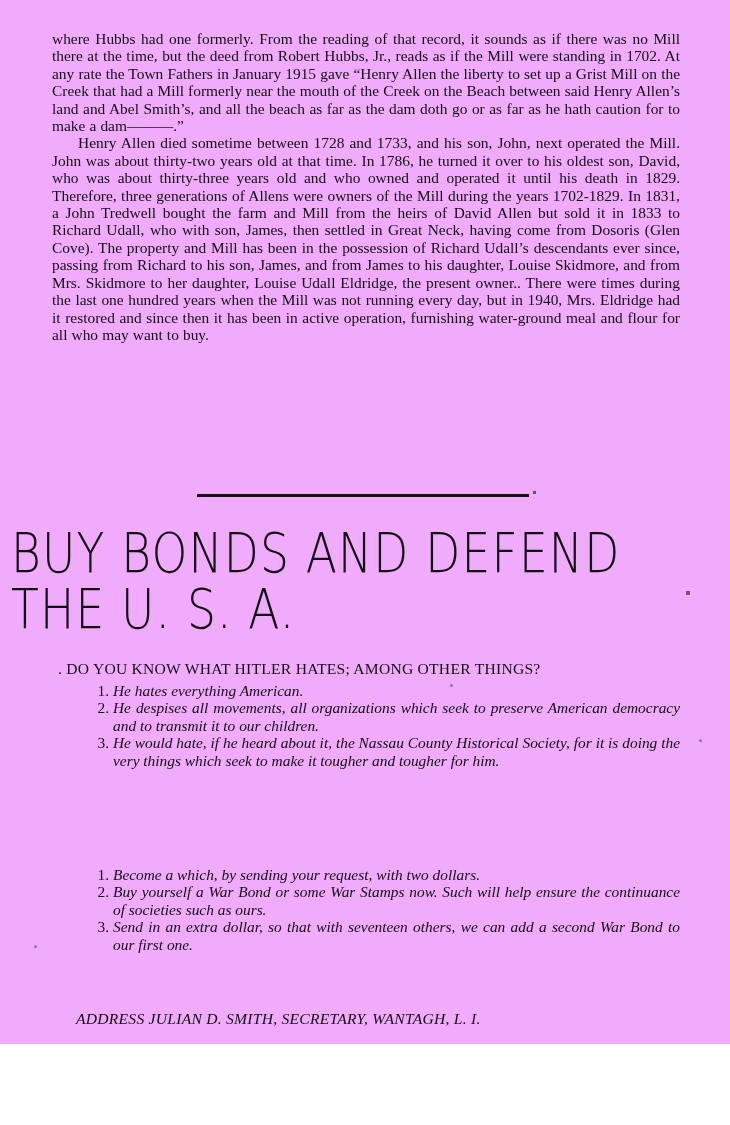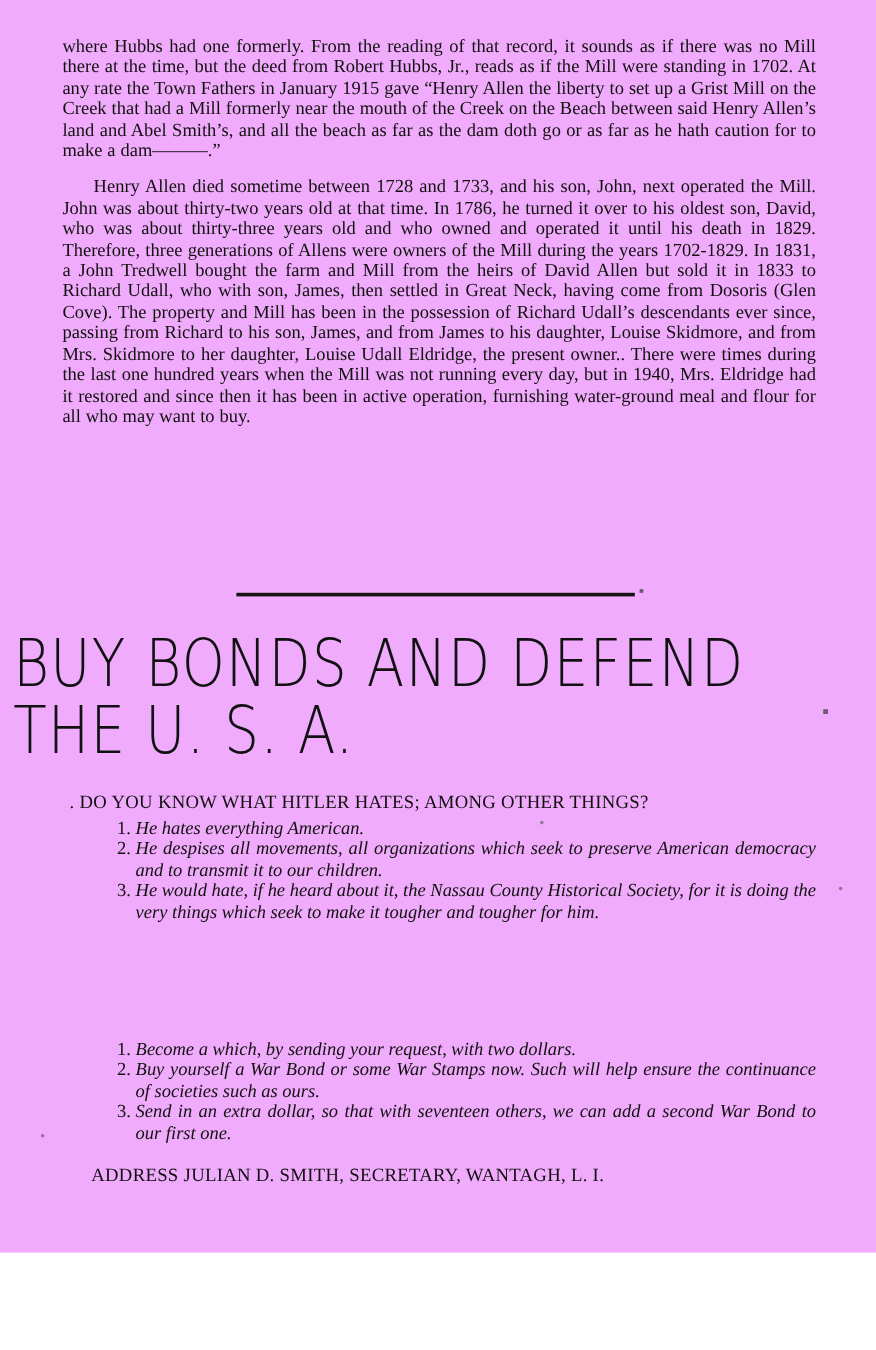--- a/index.html
+++ b/index.html
@@ -29,21 +29,21 @@
   p.body {
     margin: 0;
     font-size: 15.4px;
     line-height: 17.4px;
     text-align: justify;
     text-justify: inter-word;
     letter-spacing: 0.02px;
     word-spacing: 0.2px;
   }
   p.body.indent { text-indent: 26px; }
-  p.body + p.body { margin-top: 13px; }
+  p.body + p.body { margin-top: 0; }
 
   
   .rule-wrap {
     position: absolute;
     left: 52px;
     width: 628px;
     top: 489px;
     height: 14px;
   }
   .rule {
@@ -214,21 +214,21 @@
         <span class="num">2.</span>
         <span class="li-text">Buy yourself a War Bond or some War Stamps now.  Such will help ensure the continuance of societies such as ours.</span>
       </li>
       <li>
         <span class="num">3.</span>
         <span class="li-text">Send in an extra dollar, so that with seventeen others, we can add a second War Bond to our first one.</span>
       </li>
     </ol>
   </div>
 
-  <div class="section" style="top:970px;">
+  <div class="section" style="top:1009px;font-style:italic;">
     <h2 class="sec-head indent-c">ADDRESS JULIAN D. SMITH, SECRETARY, WANTAGH, L. I.</h2>
   </div>
 
 
 
   <div class="speck" style="left:34px;top:945px;width:3px;height:3px;"></div>
   <div class="speck" style="left:699px;top:739px;width:3px;height:3px;"></div>
   <div class="speck" style="left:450px;top:684px;width:3px;height:3px;"></div>
 
 </div>

